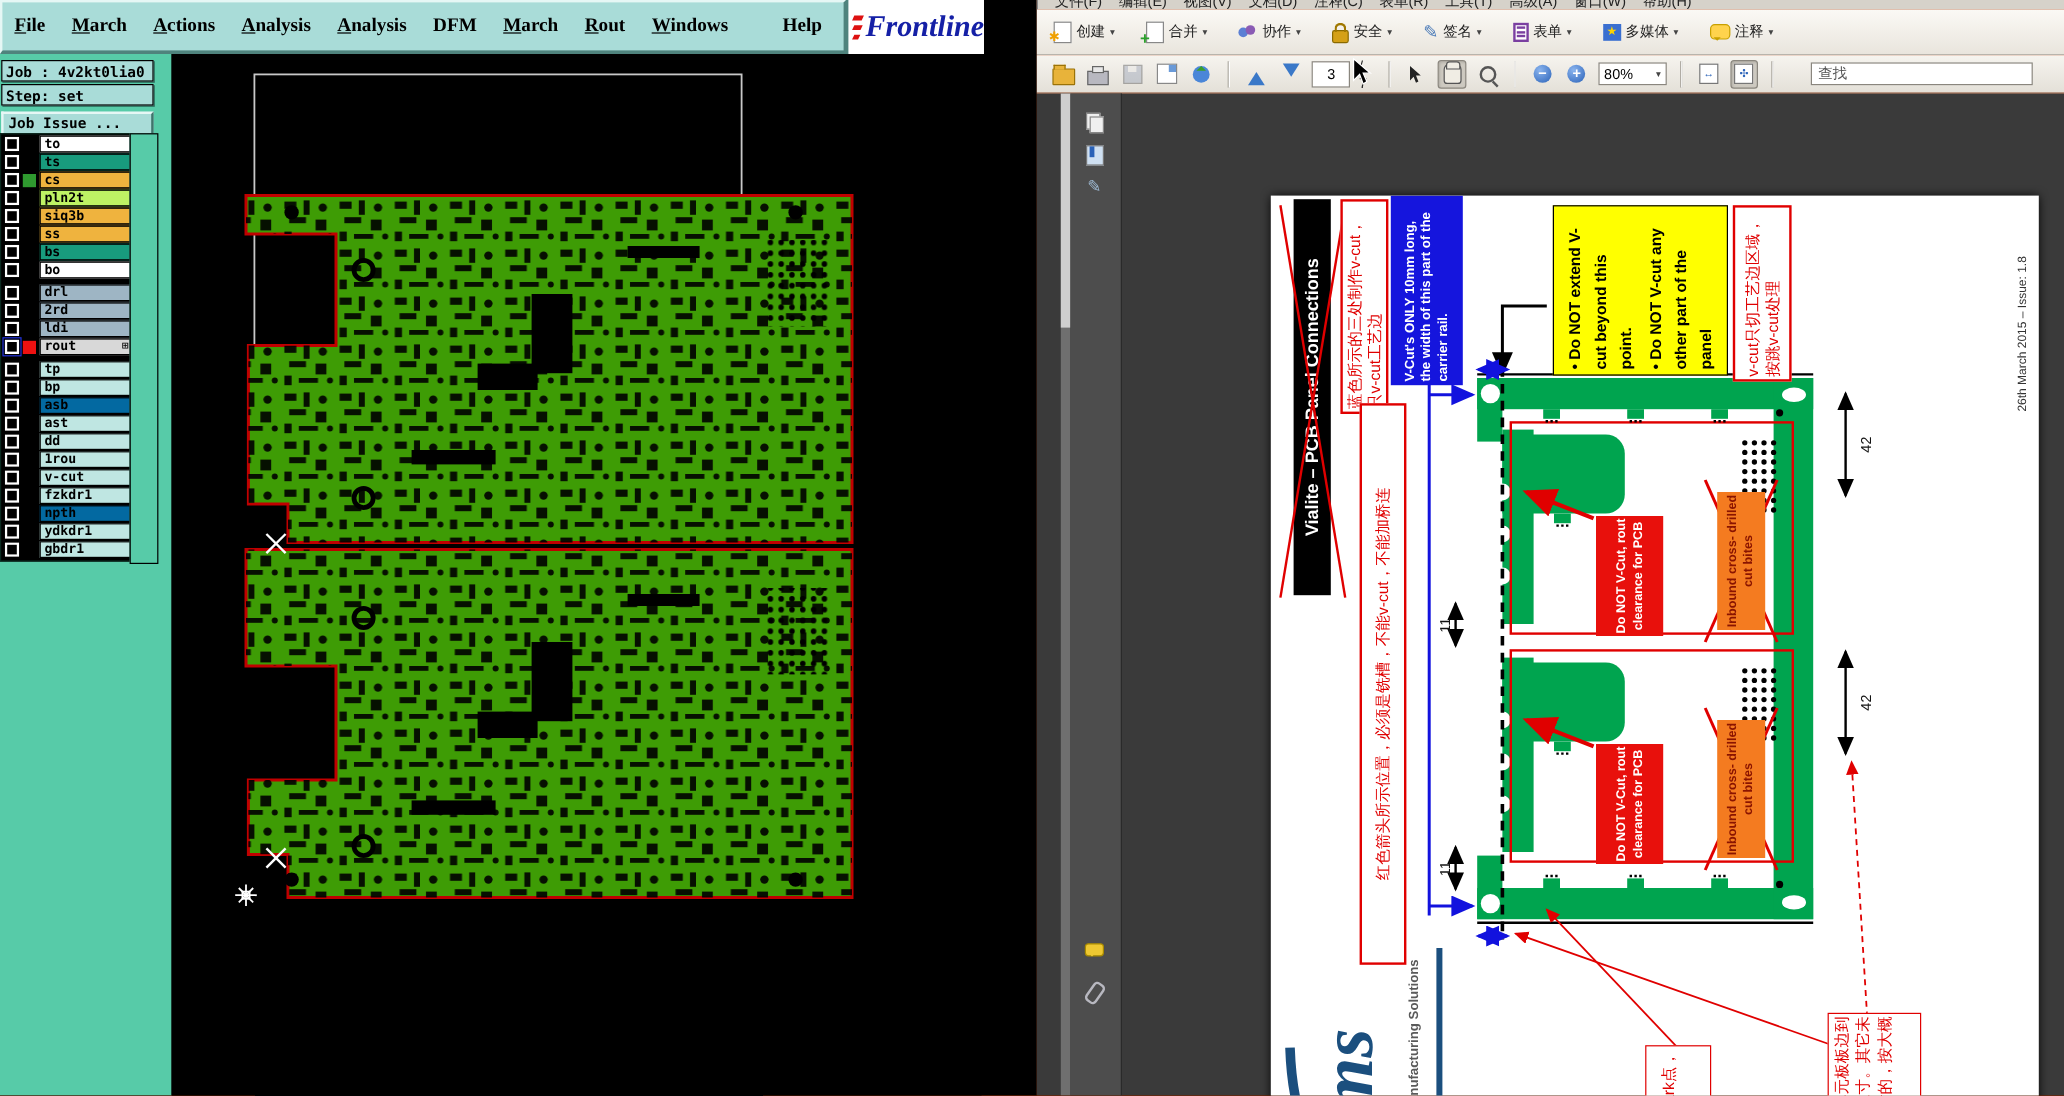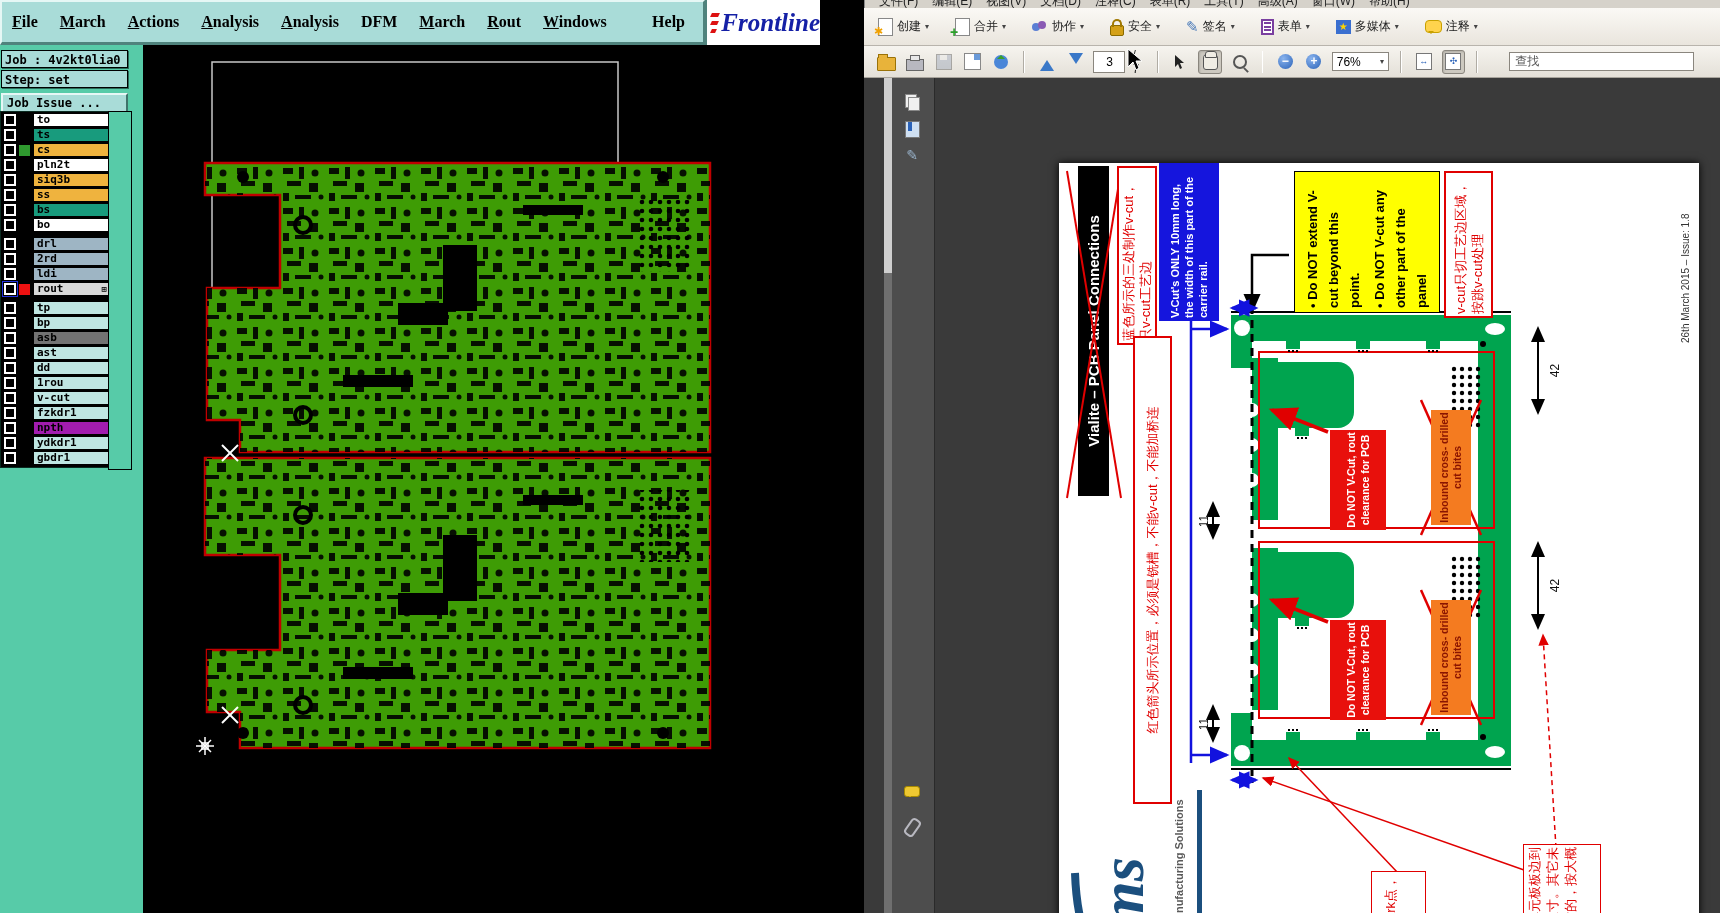--- a/index.html
+++ b/index.html
@@ -186,21 +186,21 @@
           <span class="ll" style="background-color: rgb(24, 155, 125);">ts</span>
         </div>
       <div class="lrow">
           <span class="cb"></span>
           <span class="sw" style="background-color: rgb(47, 154, 47);"></span>
           <span class="ll" style="background-color: rgb(239, 179, 62);">cs</span>
         </div>
       <div class="lrow">
           <span class="cb"></span>
           <span class="sw"></span>
-          <span class="ll" style="background-color: #ffffff;">pln2t</span>
+          <span class="ll" style="background-color: #bef264;">pln2t</span>
         </div>
       <div class="lrow">
           <span class="cb"></span>
           <span class="sw"></span>
           <span class="ll" style="background-color: rgb(239, 179, 62);">siq3b</span>
         </div>
       <div class="lrow">
           <span class="cb"></span>
           <span class="sw"></span>
           <span class="ll" style="background-color: rgb(239, 179, 62);">ss</span>
@@ -248,21 +248,21 @@
           <span class="ll" style="background-color: rgb(191, 230, 226);">tp</span>
         </div>
       <div class="lrow">
           <span class="cb"></span>
           <span class="sw"></span>
           <span class="ll" style="background-color: rgb(191, 230, 226);">bp</span>
         </div>
       <div class="lrow">
           <span class="cb"></span>
           <span class="sw"></span>
-          <span class="ll" style="background-color: #737373;">asb</span>
+          <span class="ll" style="background-color: #0369a1;">asb</span>
         </div>
       <div class="lrow">
           <span class="cb"></span>
           <span class="sw"></span>
           <span class="ll" style="background-color: rgb(191, 230, 226);">ast</span>
         </div>
       <div class="lrow">
           <span class="cb"></span>
           <span class="sw"></span>
           <span class="ll" style="background-color: rgb(191, 230, 226);">dd</span>
@@ -278,21 +278,21 @@
           <span class="ll" style="background-color: rgb(191, 230, 226);">v-cut</span>
         </div>
       <div class="lrow">
           <span class="cb"></span>
           <span class="sw"></span>
           <span class="ll" style="background-color: rgb(191, 230, 226);">fzkdr1</span>
         </div>
       <div class="lrow">
           <span class="cb"></span>
           <span class="sw"></span>
-          <span class="ll" style="background-color: #a21caf;">npth</span>
+          <span class="ll" style="background-color: #0369a1;">npth</span>
         </div>
       <div class="lrow">
           <span class="cb"></span>
           <span class="sw"></span>
           <span class="ll" style="background-color: rgb(191, 230, 226);">ydkdr1</span>
         </div>
       <div class="lrow">
           <span class="cb"></span>
           <span class="sw"></span>
           <span class="ll" style="background-color: rgb(191, 230, 226);">gbdr1</span>
@@ -471,21 +471,21 @@
         <span class="ic-mag"></span>
       </span>
     <span class="sep"></span>
     <span class="ib">
         <span class="circ-btn">−</span>
       </span>
     <span class="ib">
         <span class="circ-btn">+</span>
       </span>
     <span class="zoom-box">
-        <span>76%</span>
+        <span>80%</span>
         <span style="font-size:8px;color:#444;">▾</span>
       </span>
     <span class="sep"></span>
     <span class="ib">
         <span class="ic-fit">↔</span>
       </span>
     <span class="ib pressed">
         <span class="ic-fit">✣</span>
       </span>
     <span class="sep"></span>

